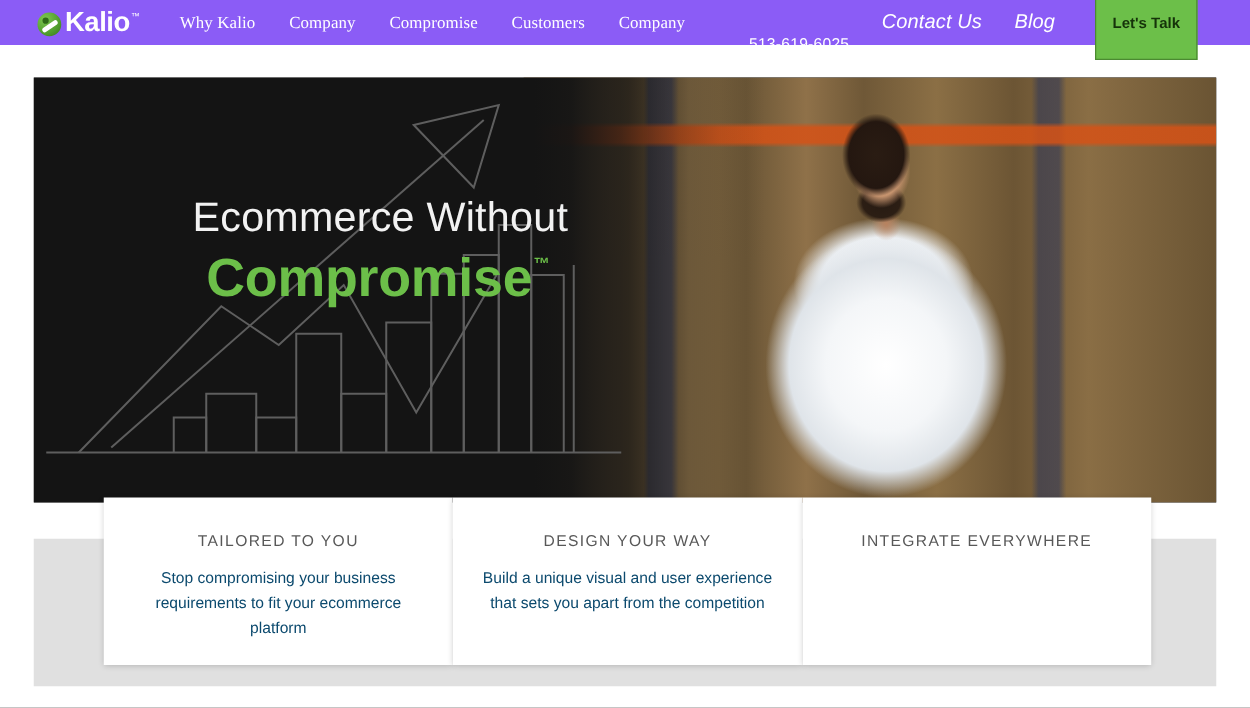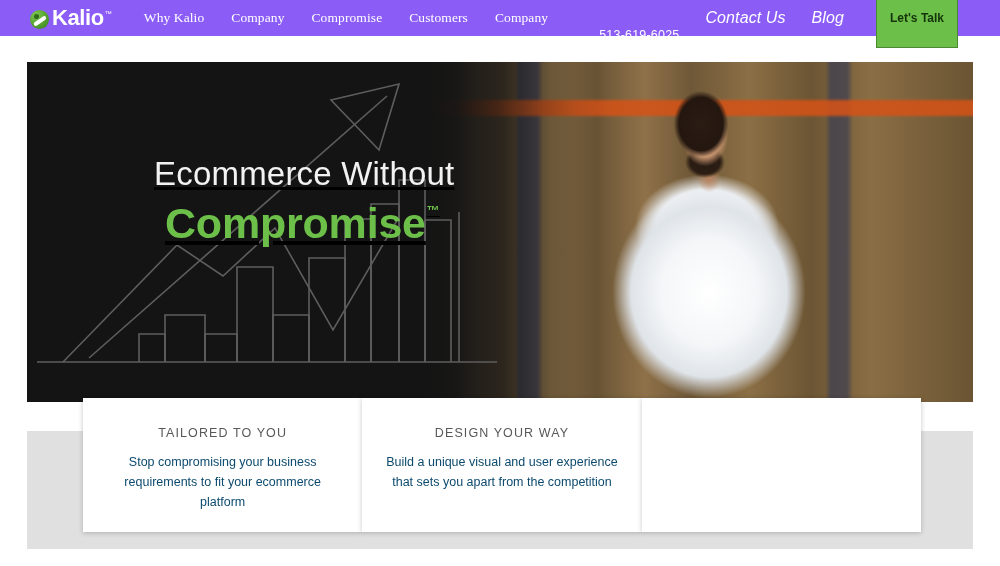--- a/index.html
+++ b/index.html
@@ -127,21 +127,20 @@
       rgba(20,20,20,0.96) 430px,
       rgba(20,20,20,0.72) 470px,
       rgba(20,20,20,0.34) 510px,
       rgba(20,20,20,0.10) 548px,
       rgba(20,20,20,0) 585px);
   }
   .hero-artwork{ position:absolute; left:0; top:0; }
   .hero-copy{
     position:absolute; left:127px; top:92px;
     width:420px;
-    text-decoration:underline;
   }
   .hero-line1{
     color:#f2f2f2; font-size:33px; font-weight:300;
     letter-spacing:0.2px; line-height:40px; white-space:nowrap;
   }
   .hero-line2{
     display:flex; align-items:flex-start;
     margin-top:4px;
     margin-left:11px;
   }
@@ -257,14 +256,15 @@
     <div class="card-title">TAILORED TO YOU</div>
     <div class="card-body">Stop compromising your business requirements to fit your ecommerce platform</div>
   </div>
 
   <div class="card">
     <div class="card-title">DESIGN YOUR WAY</div>
     <div class="card-body">Build a unique visual and user experience that sets you apart from the competition</div>
   </div>
 
   <div class="card">
+    <div class="card-title">INTEGRATE EVERYWHERE</div>
   </div>
 </div>
 
 </body></html>

